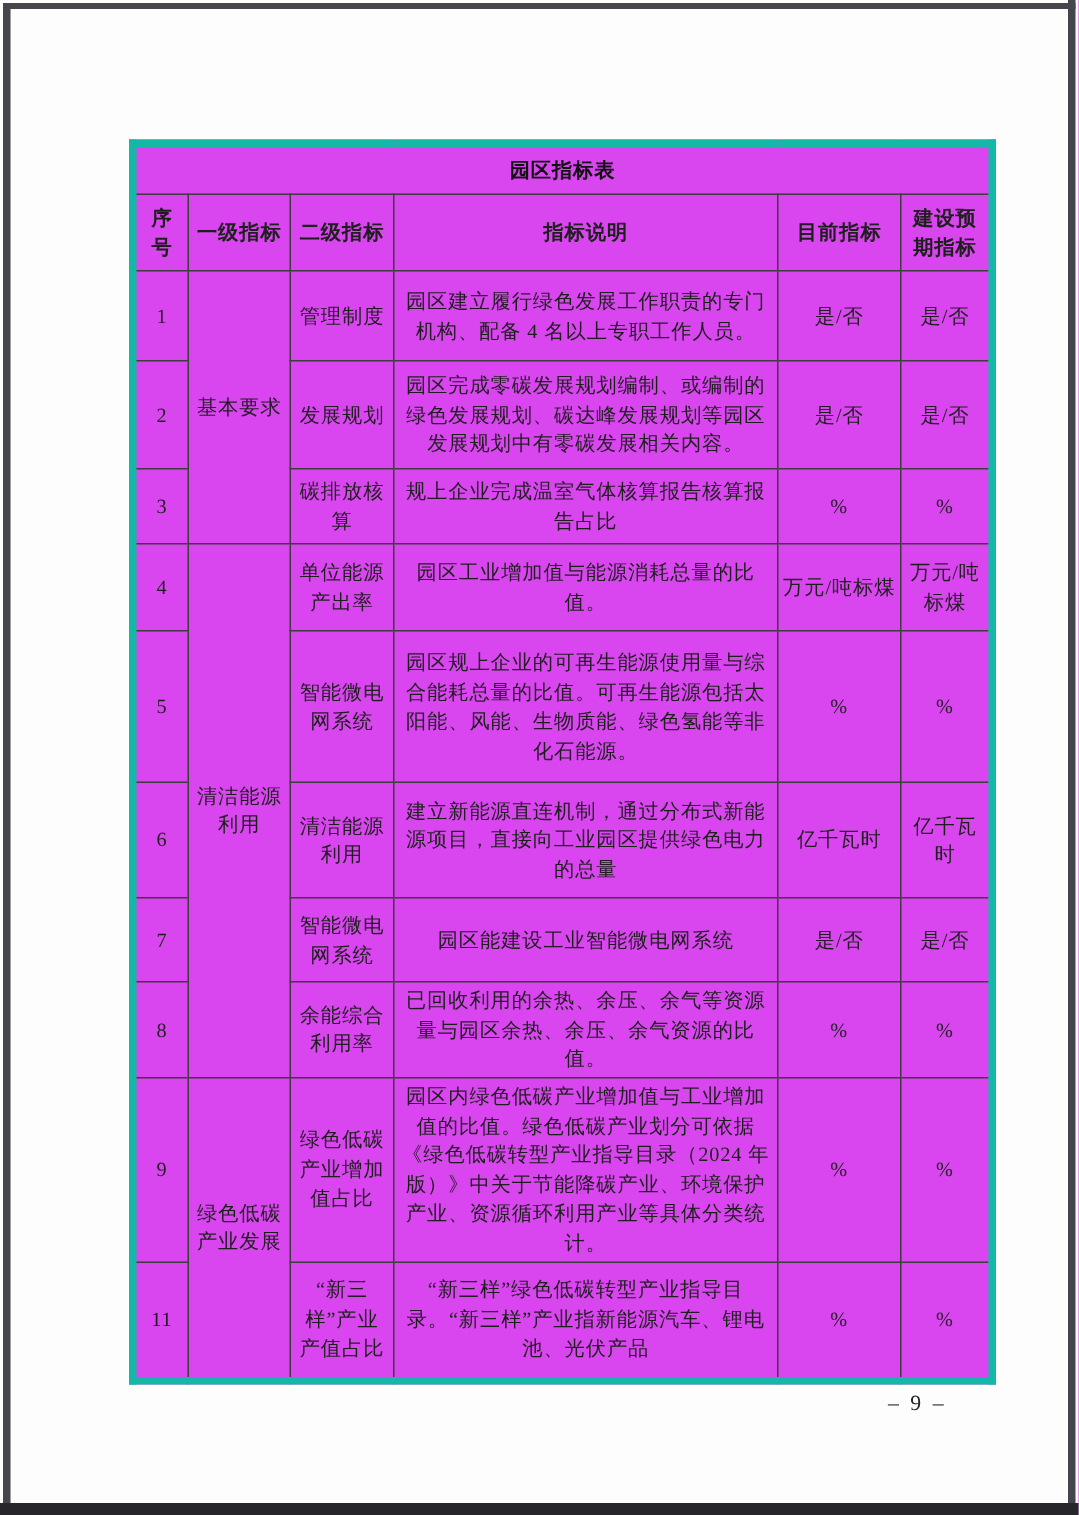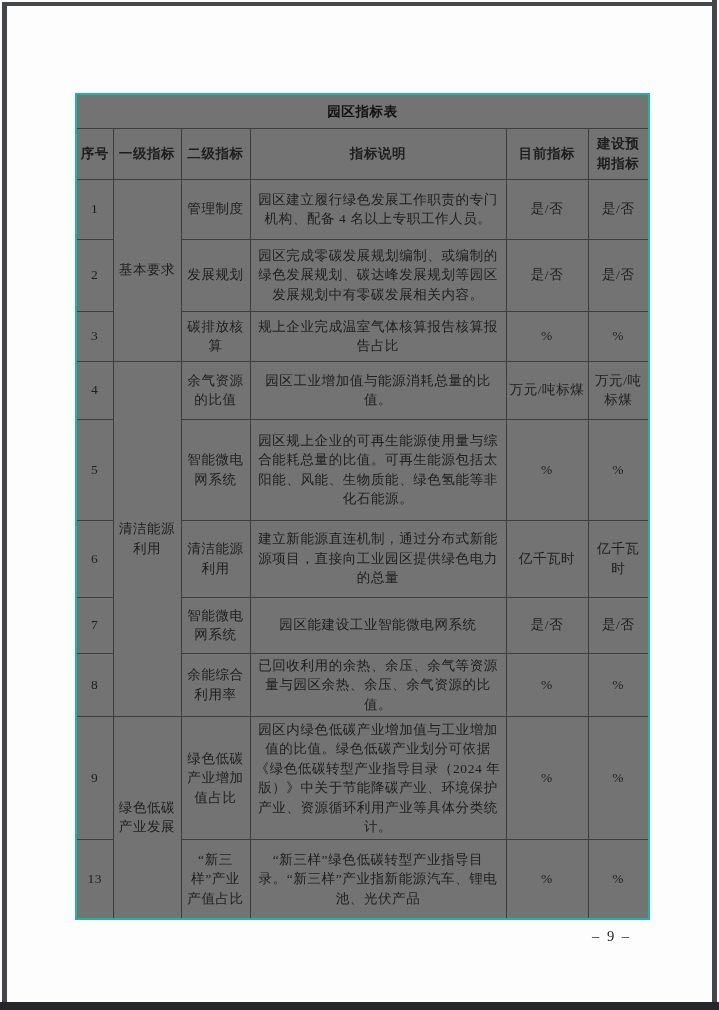--- a/index.html
+++ b/index.html
@@ -14,26 +14,26 @@
   }
   
   .edge { position: absolute; background: #45454c; }
   .edge-top    { left: 2px; top: 2px;    width: 715px; height: 4px; }
   .edge-left   { left: 2px; top: 2px;    width: 5px;   height: 1006px; }
   .edge-right  { left: 712px; top: 0px;  width: 5px;   height: 1010px; }
   .edge-bottom { left: 0px; top: 1002px; width: 719px; height: 8px; background: #26262b; }
 
   table.indicator {
     position: absolute;
-    left: 75px; top: 93px;
+    left: 86px; top: 93px;
     width: 573px;
     border-collapse: collapse;
     table-layout: fixed;
-    border: 2px solid #14b8a6;
-    background: #737373;
+    border: 5px solid #14b8a6;
+    background: #d946ef;
   }
   table.indicator td {
     border: 1px solid #3d3d3d;
     vertical-align: middle;
     text-align: center;
     font-size: 13.5px;
     line-height: 19.5px;
     letter-spacing: 0.6px;
     padding: 2px 3px;
     overflow: hidden;
@@ -131,21 +131,21 @@
     <td class="num-cell">3</td>
     <td class="sec-cell">碳排放核算</td>
     <td class="desc-cell">规上企业完成温室气体核算报告核算报告占比</td>
     <td class="val-cell">%</td>
     <td class="val-cell">%</td>
   </tr>
 
   <tr class="r4">
     <td class="num-cell">4</td>
     <td class="group-cell" rowspan="5">清洁能源利用</td>
-    <td class="sec-cell">余气资源的比值</td>
+    <td class="sec-cell">单位能源产出率</td>
     <td class="desc-cell">园区工业增加值与能源消耗总量的比值。</td>
     <td class="val-cell">万元/吨标煤</td>
     <td class="val-cell">万元/吨标煤</td>
   </tr>
   <tr class="r5">
     <td class="num-cell">5</td>
     <td class="sec-cell">智能微电网系统</td>
     <td class="desc-cell">园区规上企业的可再生能源使用量与综合能耗总量的比值。可再生能源包括太阳能、风能、生物质能、绿色氢能等非化石能源。</td>
     <td class="val-cell">%</td>
     <td class="val-cell">%</td>
@@ -174,21 +174,21 @@
 
   <tr class="r9">
     <td class="num-cell">9</td>
     <td class="group-cell" rowspan="2">绿色低碳产业发展</td>
     <td class="sec-cell">绿色低碳产业增加值占比</td>
     <td class="desc-cell">园区内绿色低碳产业增加值与工业增加值的比值。绿色低碳产业划分可依据《绿色低碳转型产业指导目录（2024 年版）》中关于节能降碳产业、环境保护产业、资源循环利用产业等具体分类统计。</td>
     <td class="val-cell">%</td>
     <td class="val-cell">%</td>
   </tr>
   <tr class="r10">
-    <td class="num-cell">13</td>
+    <td class="num-cell">11</td>
     <td class="sec-cell">“新三样”产业产值占比</td>
     <td class="desc-cell">“新三样”绿色低碳转型产业指导目录。“新三样”产业指新能源汽车、锂电池、光伏产品</td>
     <td class="val-cell">%</td>
     <td class="val-cell">%</td>
   </tr>
 </tbody>
   </table>
 
 <div class="page-number">– 9 –</div>
 

